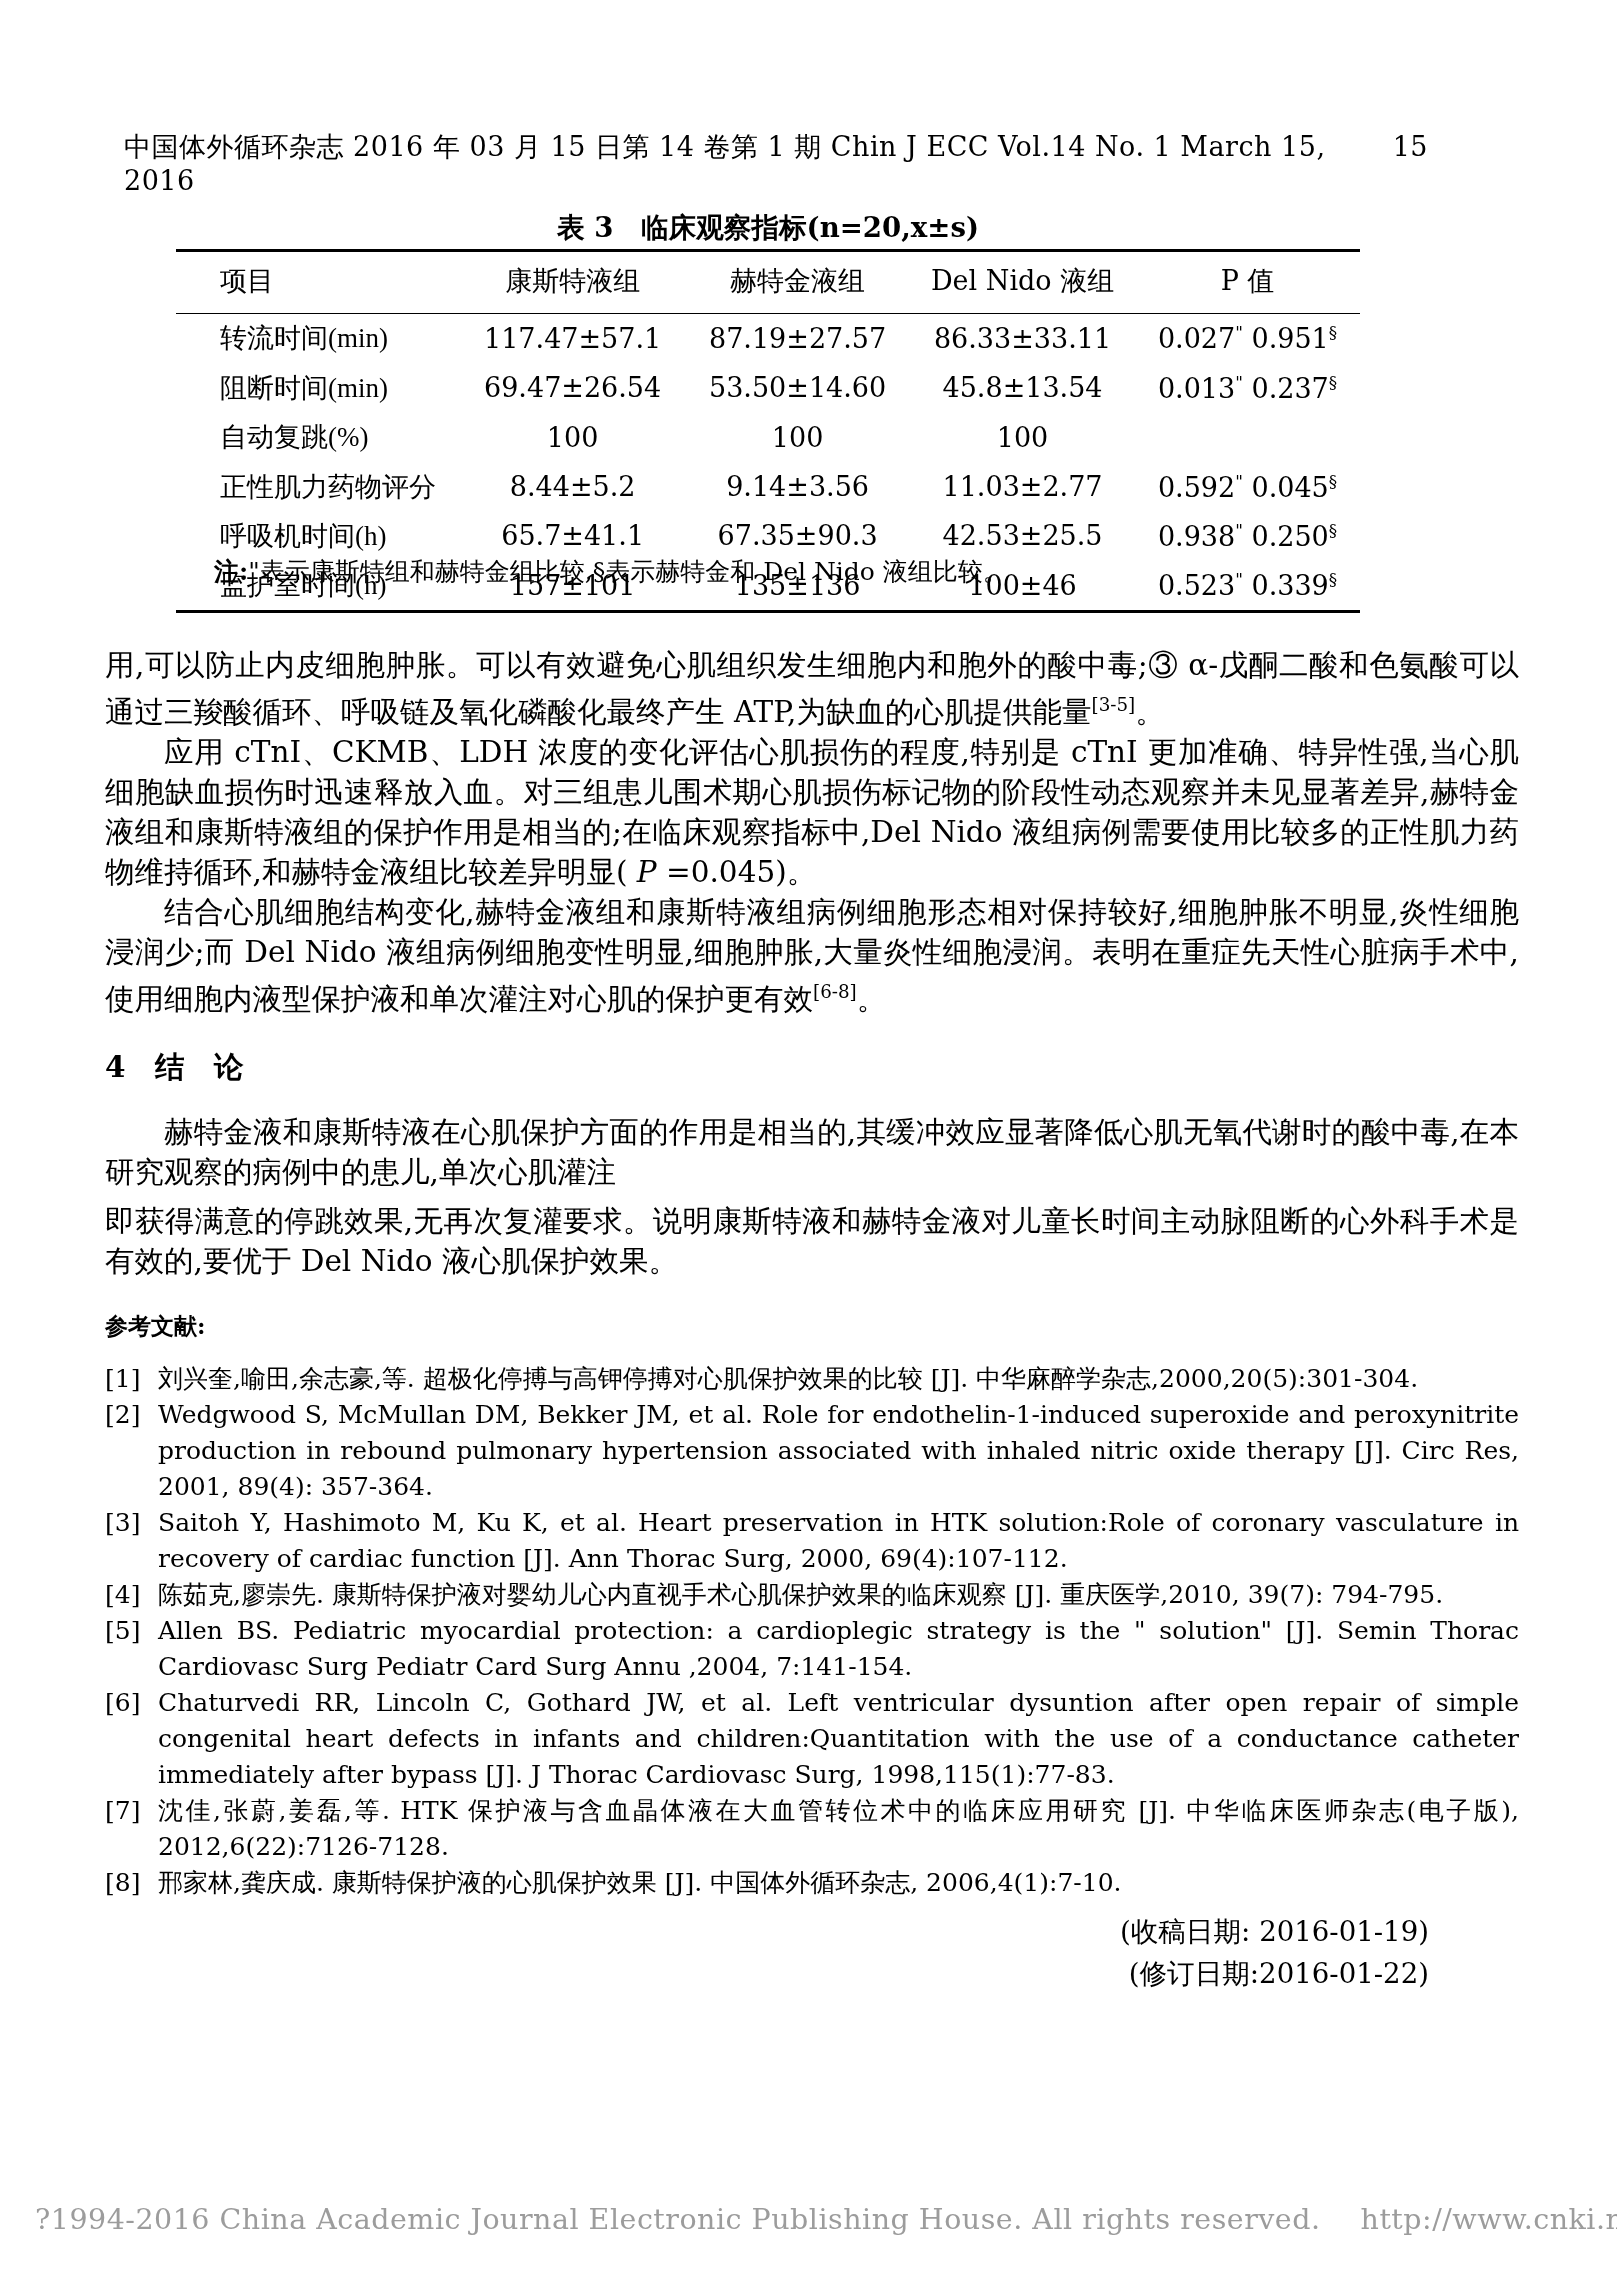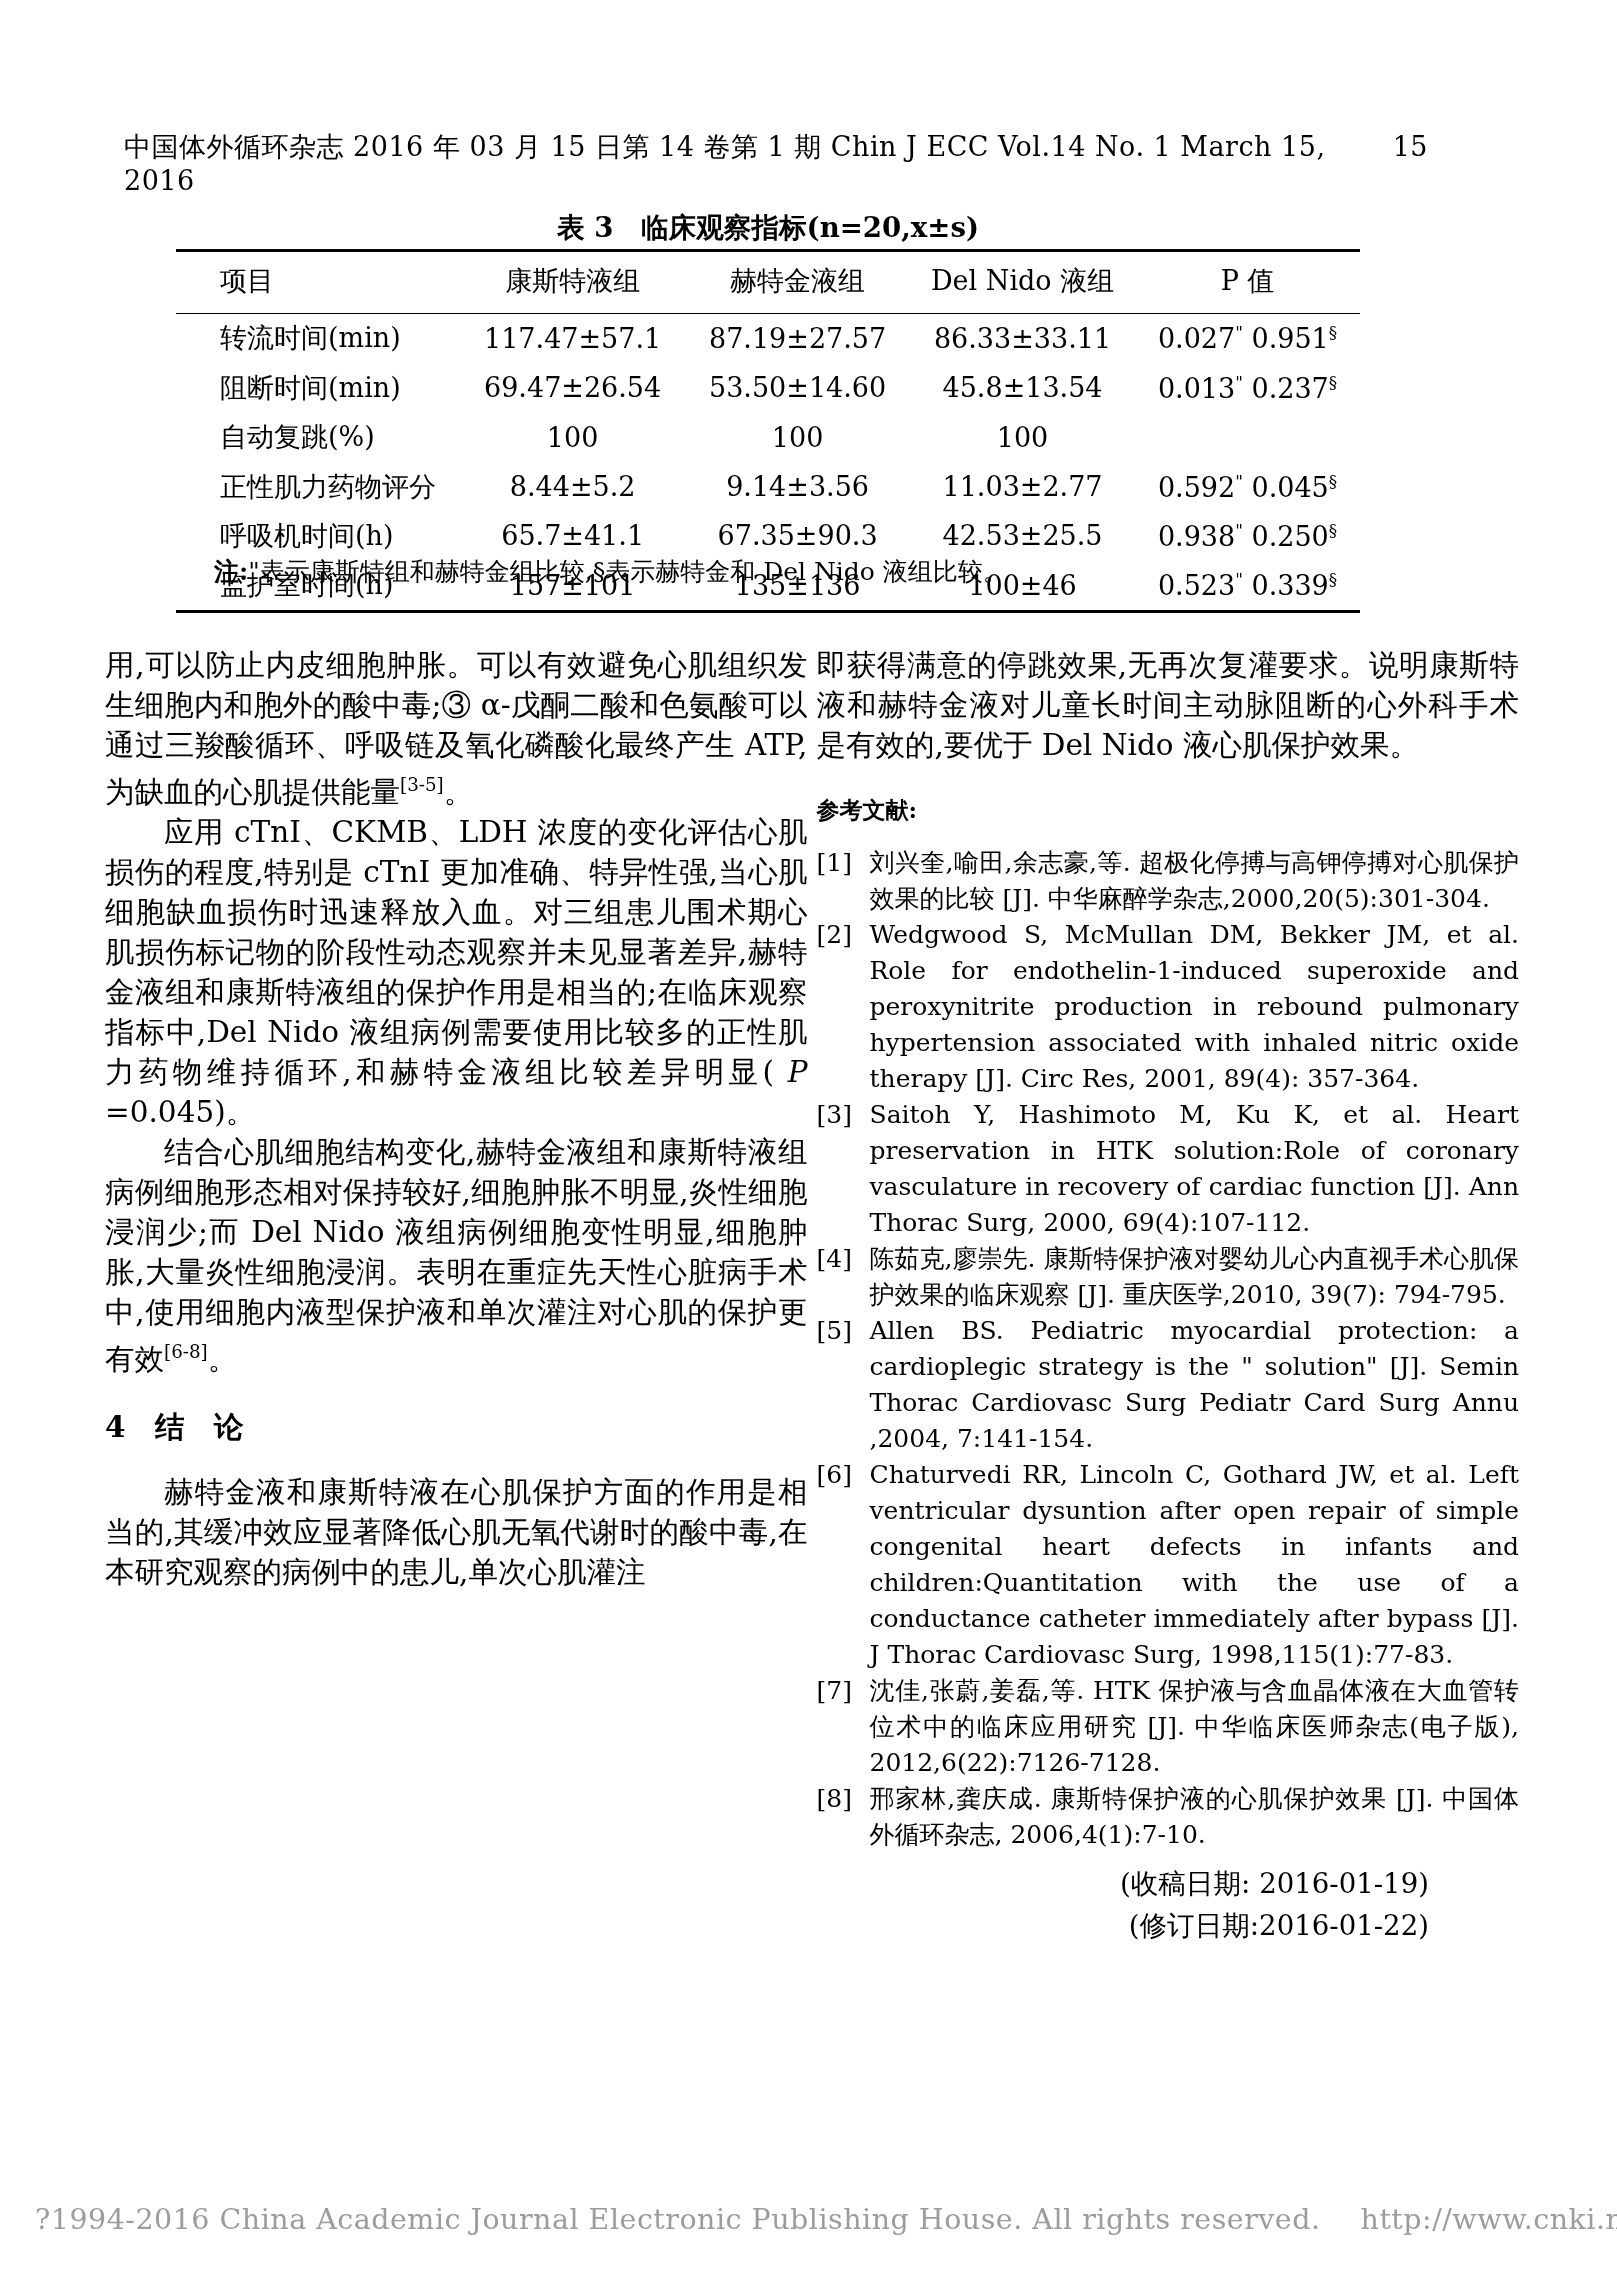--- a/index.html
+++ b/index.html
@@ -26,35 +26,35 @@
   table.obs{
     position:absolute;top:249px;left:176px;width:1184px;
     border-collapse:collapse;
     border-top:3.8px solid #000;border-bottom:3.8px solid #000;
     font-size:27px;
   }
   table.obs thead th{
     font-weight:normal;border-bottom:1.9px solid #000;
     padding:11.4px 3.8px 13.3px;
   }
-  table.obs th.c-item,table.obs td.c-item{text-align:left;padding-left:44px;width:24%;}
+  table.obs th.c-item,table.obs td.c-item{text-align:left;padding-left:44px;width:24%;font-family:Liberation Serif, serif;}
   table.obs th.c-val,table.obs td.c-val{text-align:center;width:19%;}
   table.obs td{padding:6.7px 3.8px;}
   table.obs tbody tr td{height:34px;}
   table.obs sup,.note sup{font-size:0.62em;}
   .note{
     position:absolute;top:555px;left:214px;right:219px;
     font-size:25px;
   }
   .note b{font-weight:bold;}
   
   .columns{
     position:absolute;top:645px;left:105px;width:1414px;
     display:flex;gap:9px;
-    font-size:29.5px;line-height:40px;
+    font-size:29.5px;line-height:40px;flex-direction:column;
   }
   .col{flex:1 1 0;min-width:0;}
   .para{text-align:justify;}
   .para.indent{text-indent:2em;}
   .para sup{font-size:0.62em;}
   .para em{font-style:italic;font-family:"DejaVu Serif","Liberation Serif",serif;}
   h3.conclusion{
     font-size:29.5px;font-weight:bold;margin:28.5px 0 25px 0;line-height:40px;
   }
   h3.refs-heading{

